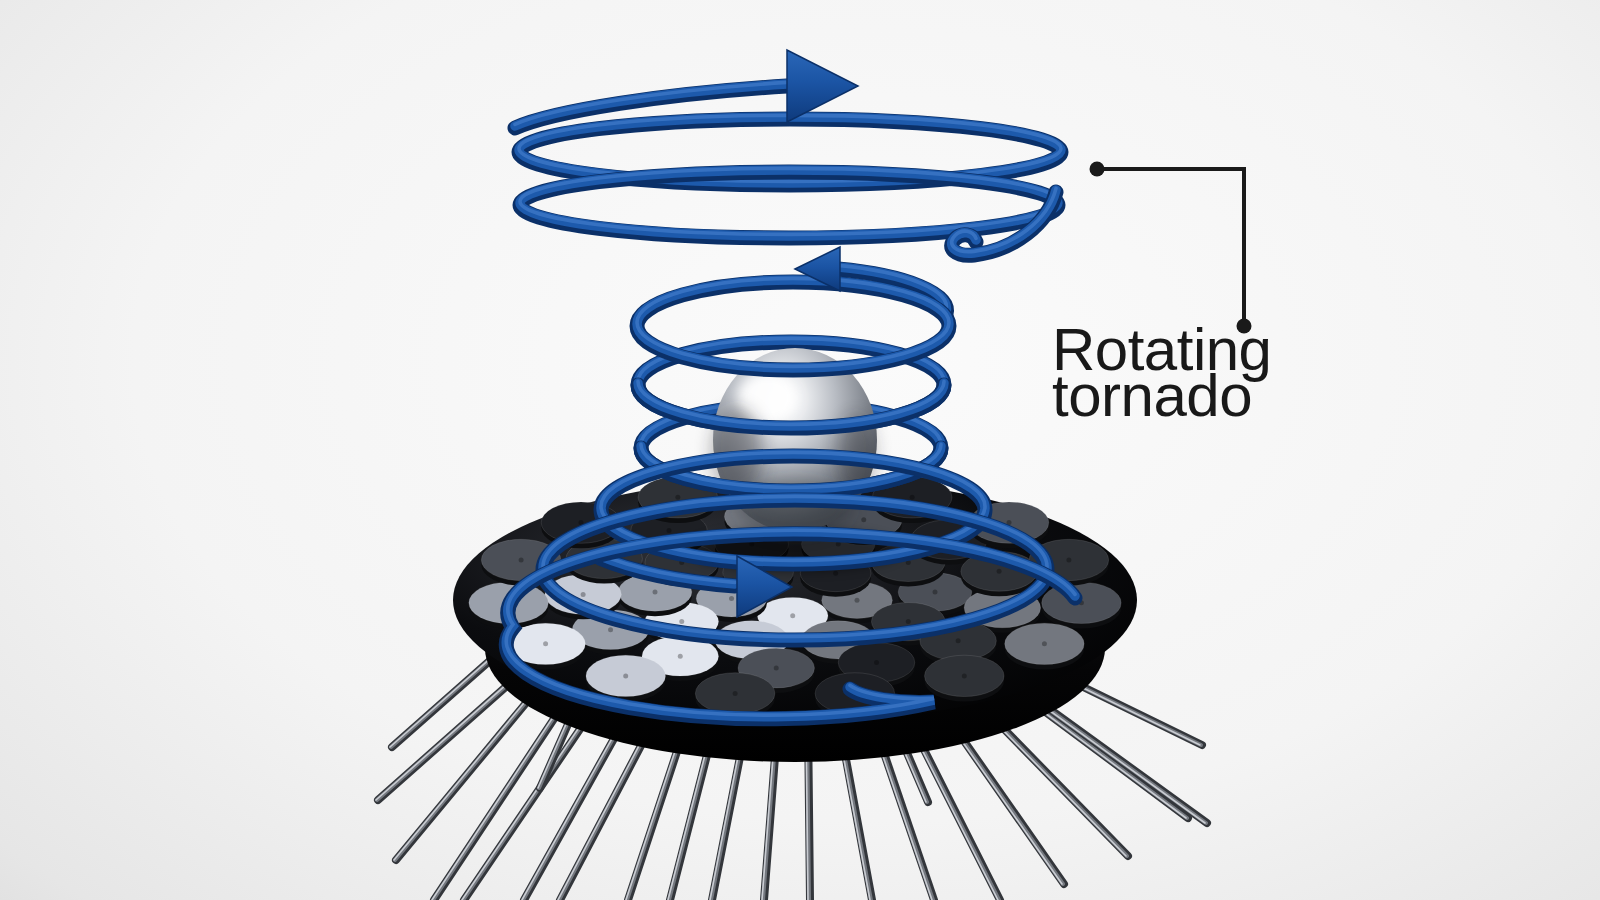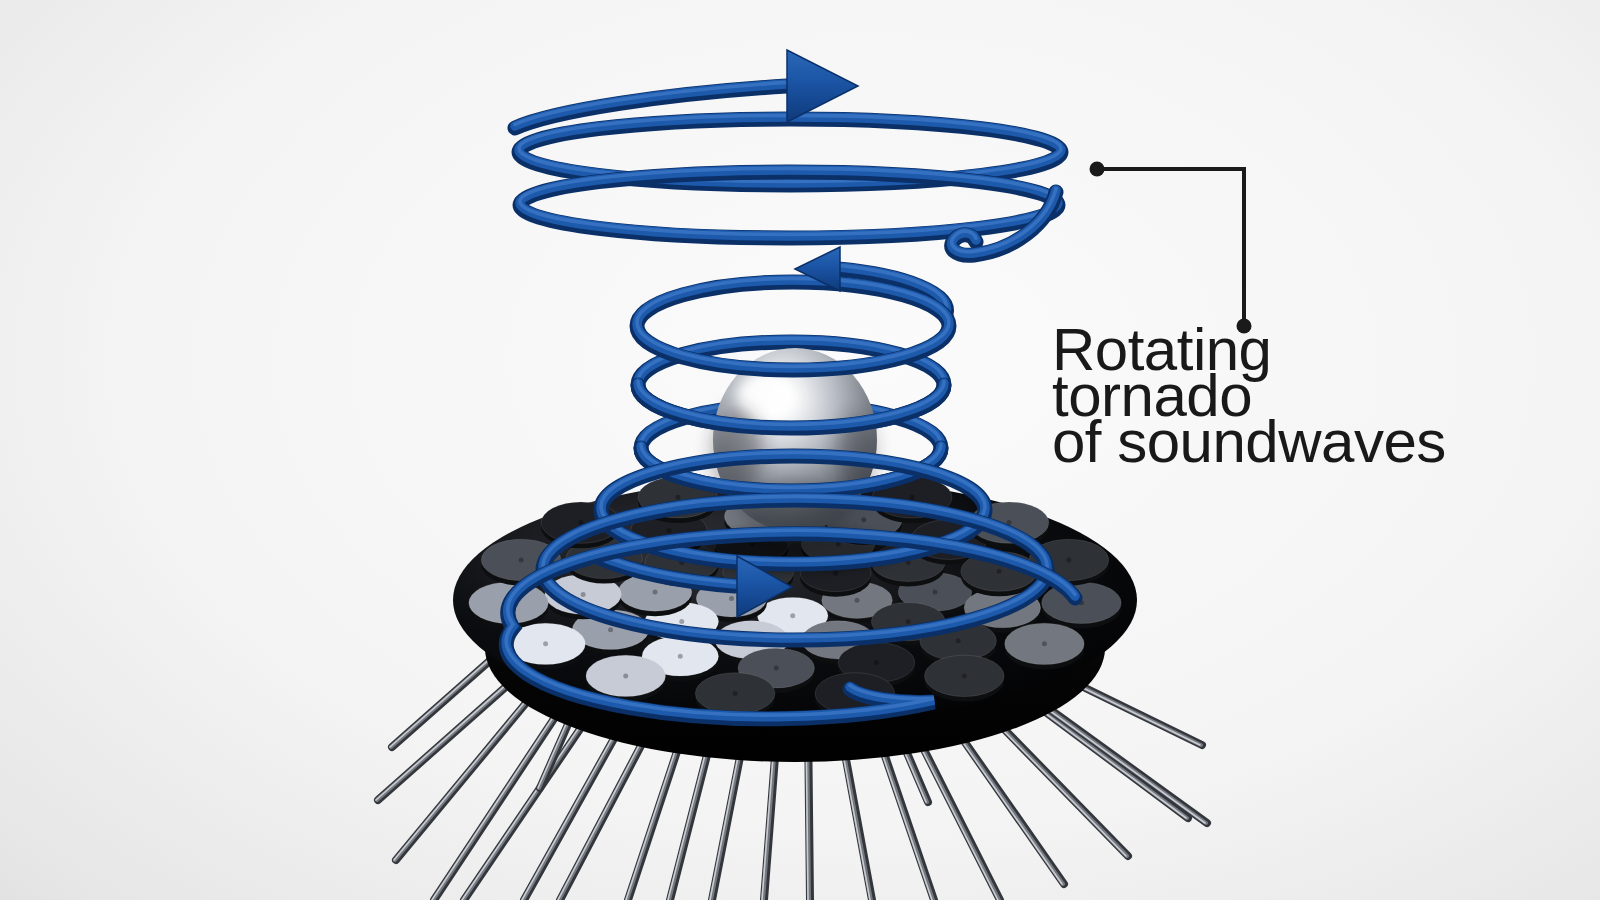--- a/index.html
+++ b/index.html
@@ -329,16 +329,15 @@
 
     <g>
       <path class="leader" d="M 1097 169 H 1244 V 326"></path>
       <circle class="leader-dot" cx="1097" cy="169" r="7.5"></circle>
       <circle class="leader-dot" cx="1244" cy="326" r="7.5"></circle>
     </g>
   </svg>
 
   <div class="annotation">
     <span>Rotating tornado</span>
-    <span>of soundwaves</span>
   </div>
 
 </div>
 
 </body></html>

